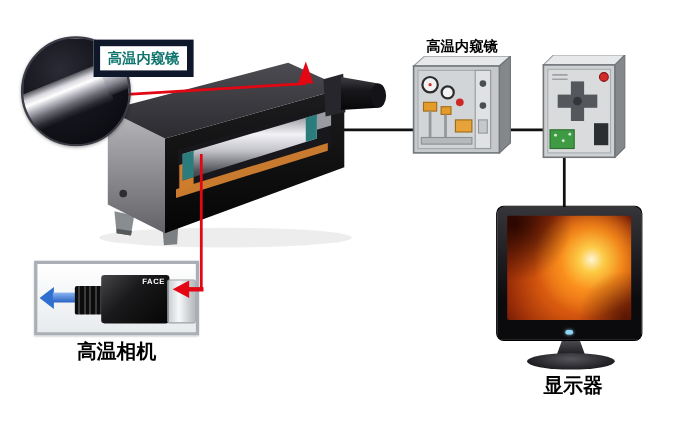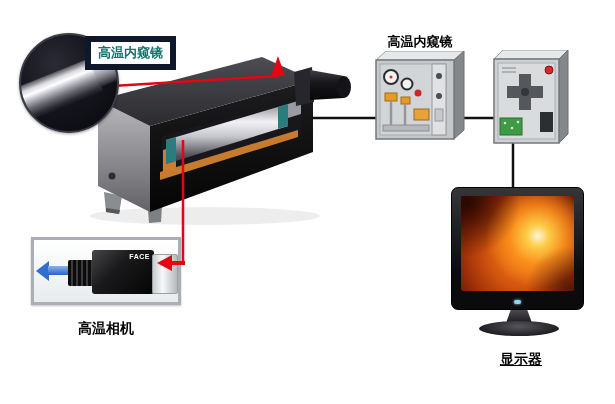--- a/index.html
+++ b/index.html
@@ -7,21 +7,21 @@
     position:relative;width:615px;height:404px;background:#fff;overflow:hidden;
     font-family:"Liberation Sans","DejaVu Sans",sans-serif;
   }
   .layer{position:absolute;left:0;top:0;z-index:1;}
 
   
   .diagram-label{
     position:absolute;z-index:4;color:#000;font-weight:bold;font-size:13px;
     text-align:center;white-space:nowrap;
   }
-  .big-label{font-size:14px;margin-top:13px;}
+  .big-label{font-size:18px;}
 
   
   .scope-circle{
     position:absolute;left:19px;top:33px;width:96px;height:96px;border-radius:50%;
     background:radial-gradient(circle at 35% 30%, #2b2b36 0%, #15151d 45%, #07070c 100%);
     border:2px solid #3c3c46;overflow:hidden;z-index:2;box-shadow:0 1px 3px rgba(0,0,0,.35);
   }
   .scope-wrap{position:absolute;left:-8px;top:28px;width:116px;height:44px;transform:rotate(-22deg);}
   .scope-tube{
     position:absolute;left:0;top:4px;width:86px;height:36px;border-radius:3px;
@@ -105,21 +105,21 @@
   }
   .stand-neck{
     position:absolute;left:55px;top:123px;width:26px;height:13px;
     background:linear-gradient(#4a4a4e,#1c1c20);
     clip-path:polygon(18% 0,82% 0,100% 100%,0 100%);
   }
   .stand-base{
     position:absolute;left:28px;top:134px;width:80px;height:15px;border-radius:50%;
     background:radial-gradient(ellipse at 50% 35%, #54545a, #1c1c20 75%);
   }
-  .lbl-monitor{left:491px;top:338px;width:60px;text-decoration:underline;}
+  .lbl-monitor{left:491px;top:338px;width:60px;}
 </style>
 </head>
 <body>
 
 <div class="stage">
 
   <svg class="layer" width="615" height="404" viewBox="0 0 615 404">
     <defs>
       <linearGradient id="gTop" x1="0" y1="0" x2="0" y2="1">
         <stop offset="0" stop-color="#4c4c52"></stop>

